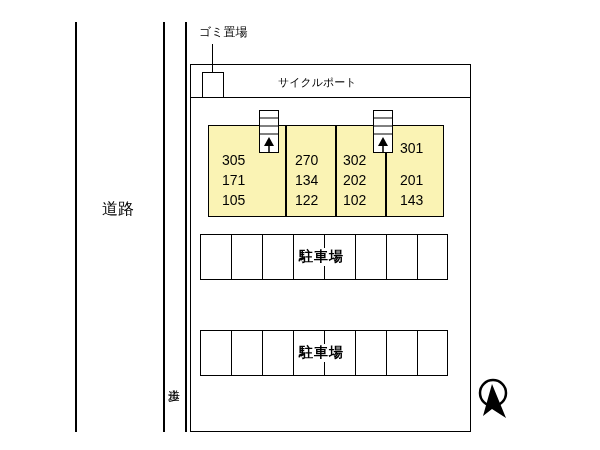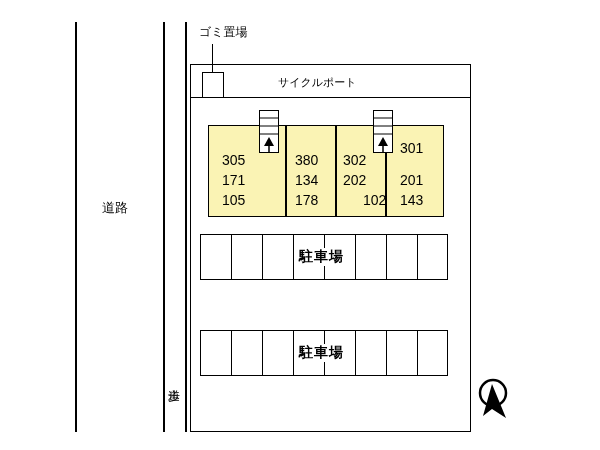--- a/index.html
+++ b/index.html
@@ -65,21 +65,21 @@
     font-size: 14px;
     font-weight: bold;
     color: #000000;
     letter-spacing: 1px;
     background: #ffffff;
     padding: 0 2px;
     white-space: nowrap;
   }
   .road-label {
     position: absolute;
-    font-size: 13px;
+    font-size: 16px;
     color: #000000;
     white-space: nowrap;
   }
   svg { display: block; }
 </style>
 </head>
 <body>
 
 <div id="page">
 
@@ -99,28 +99,28 @@
 
   <div class="box" style="left:190px; top:64px; width:281px; height:34px; border-top:none;"></div>
   <div class="cap-sm" style="left:278px; top:75px;">サイクルポート</div>
 
   <div class="unit" style="left:208px; top:125px; width:78px; height:92px;"></div>
   <div class="unit-num" style="left:222px; top:152px;">305</div>
   <div class="unit-num" style="left:222px; top:172px;">171</div>
   <div class="unit-num" style="left:222px; top:192px;">105</div>
 
   <div class="unit" style="left:286px; top:125px; width:50px; height:92px;"></div>
-  <div class="unit-num" style="left:295px; top:152px;">380</div>
+  <div class="unit-num" style="left:295px; top:152px;">270</div>
   <div class="unit-num" style="left:295px; top:172px;">134</div>
-  <div class="unit-num" style="left:295px; top:192px;">178</div>
+  <div class="unit-num" style="left:295px; top:192px;">122</div>
 
   <div class="unit" style="left:336px; top:125px; width:50px; height:92px;"></div>
   <div class="unit-num" style="left:343px; top:152px;">302</div>
   <div class="unit-num" style="left:343px; top:172px;">202</div>
-  <div class="unit-num" style="left:363px; top:192px;">102</div>
+  <div class="unit-num" style="left:343px; top:192px;">102</div>
 
   <div class="unit" style="left:386px; top:125px; width:58px; height:92px;"></div>
   <div class="unit-num" style="left:400px; top:140px;">301</div>
   <div class="unit-num" style="left:400px; top:172px;">201</div>
   <div class="unit-num" style="left:400px; top:192px;">143</div>
 
   <div class="box" style="left:259px; top:110px; width:20px; height:43px; background:#ffffff;"></div>
   <svg style="position:absolute; left:259px; top:110px;" width="20" height="43" viewBox="0 0 20 43">
     <line x1="0" y1="8" x2="20" y2="8" stroke="#000" stroke-width="1"></line>
     <line x1="0" y1="16" x2="20" y2="16" stroke="#000" stroke-width="1"></line>

